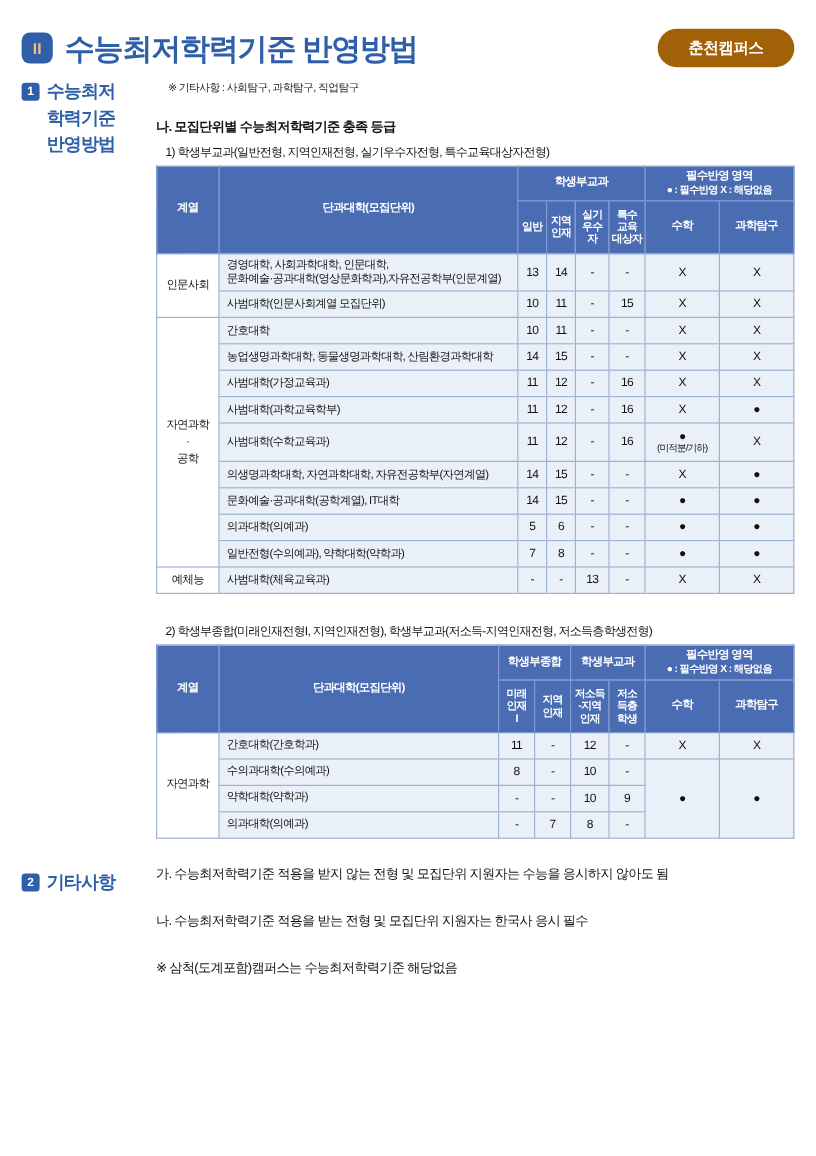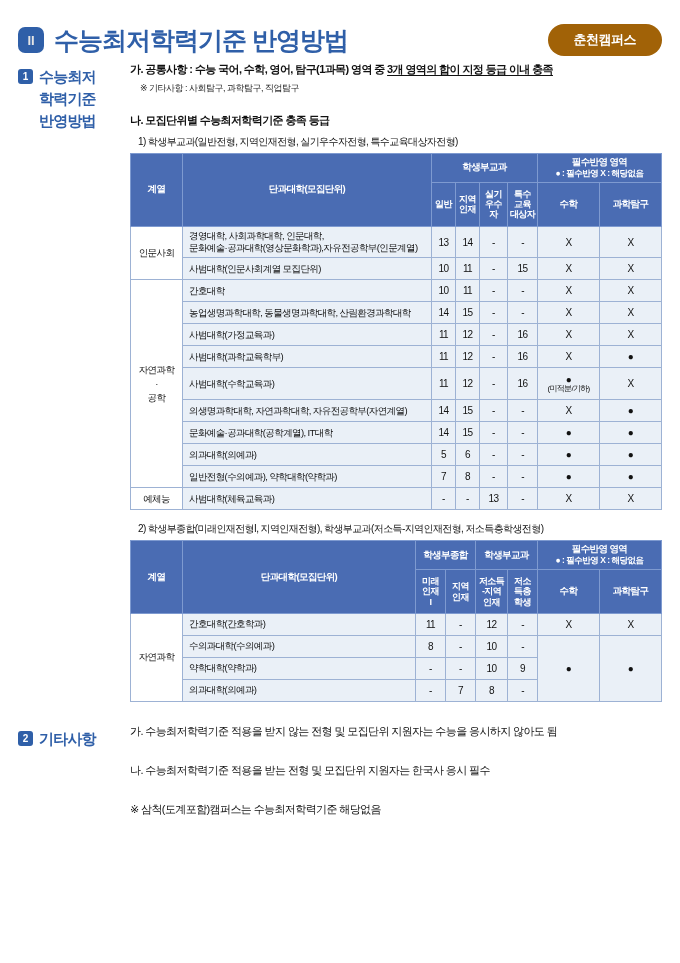--- a/index.html
+++ b/index.html
@@ -17,21 +17,21 @@
   .header {
     display: flex;
     align-items: center;
     padding: 18px 18px 0 18px;
     height: 62px;
   }
   .sec-roman {
     width: 26px; height: 26px;
     border-radius: 7px;
     background: #2f5fa8;
-    color: #e5e5e5;
+    color: #fdba74;
     font-size: 13px;
     font-weight: bold;
     display: flex; align-items: center; justify-content: center;
     letter-spacing: 0px;
     flex: 0 0 auto;
   }
   .header-title {
     margin-left: 10px;
     font-size: 25px;
     font-weight: bold;
@@ -177,23 +177,20 @@
         <div class="sec-label-text">
           <div>수능최저</div>
           <div>학력기준</div>
           <div>반영방법</div>
         </div>
       </div>
     </div>
 
     <div class="sec-body">
 
-      <div class="para-a">
-        <span>가. 공통사항 : 수능 국어, 수학, 영어, 탐구(1과목) 영역 중 </span><u>3개 영역의 합이 지정 등급 이내 충족</u>
-      </div>
 
       <div class="note">※ 기타사항 : 사회탐구, 과학탐구, 직업탐구</div>
 
       <div class="para-b">나. 모집단위별 수능최저학력기준 충족 등급</div>
 
       <div class="sub-title">1) 학생부교과(일반전형, 지역인재전형, 실기우수자전형, 특수교육대상자전형)</div>
 
       <table class="grid">
         <colgroup>
           <col style="width:52px">
@@ -355,21 +352,21 @@
             <td class="num">-</td>
             <td class="num">-</td>
             <td class="num">13</td>
             <td class="num">-</td>
             <td class="num">X</td>
             <td class="num">X</td>
           </tr>
         </tbody>
       </table>
 
-      <div class="sub-title" style="margin-top:12px">2) 학생부종합(미래인재전형I, 지역인재전형), 학생부교과(저소득-지역인재전형, 저소득층학생전형)</div>
+      <div class="sub-title" style="margin-top:24px">2) 학생부종합(미래인재전형I, 지역인재전형), 학생부교과(저소득-지역인재전형, 저소득층학생전형)</div>
 
       <table class="grid">
         <colgroup>
           <col style="width:52px">
             <col style="width:auto">
           <col style="width:30px">
             <col style="width:30px">
             <col style="width:32px">
             <col style="width:30px">
           <col style="width:62px">

